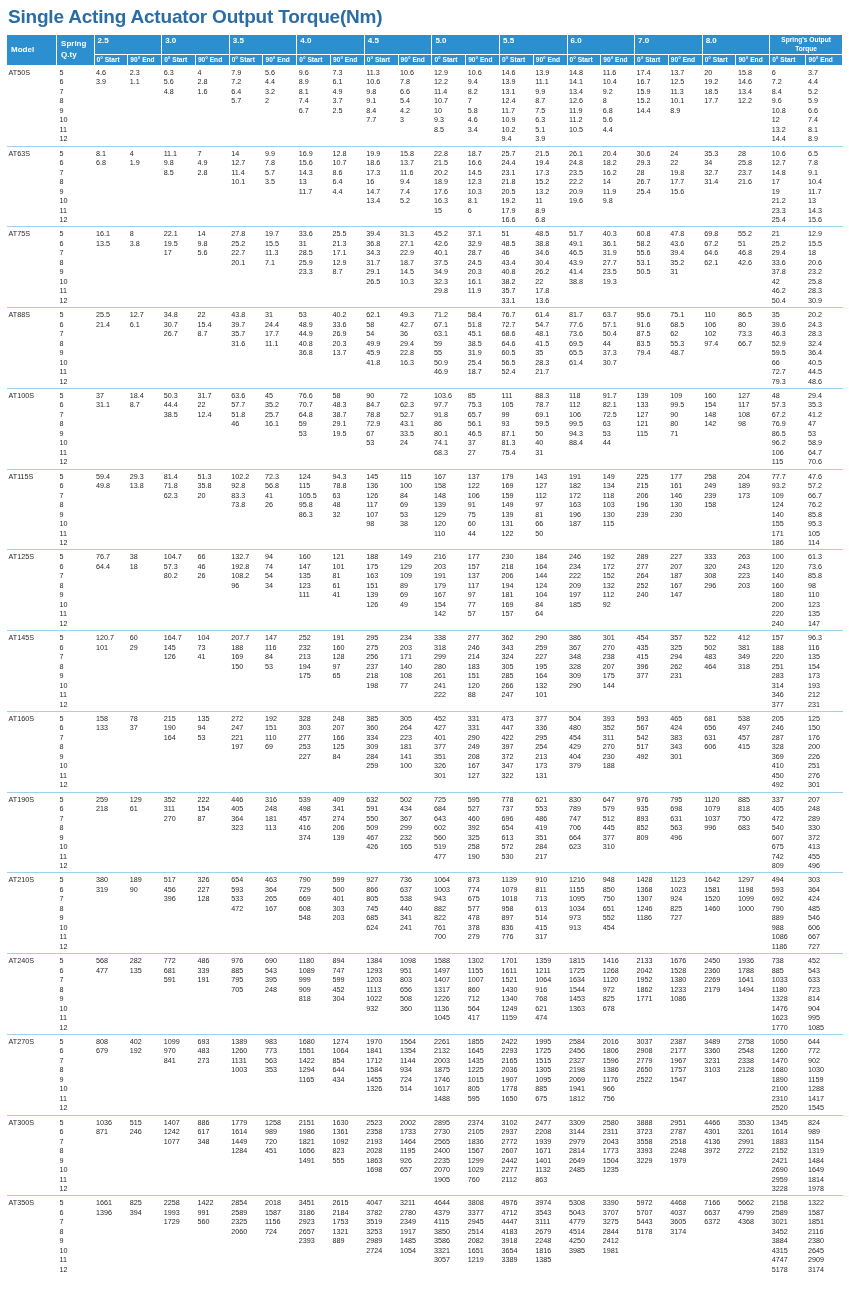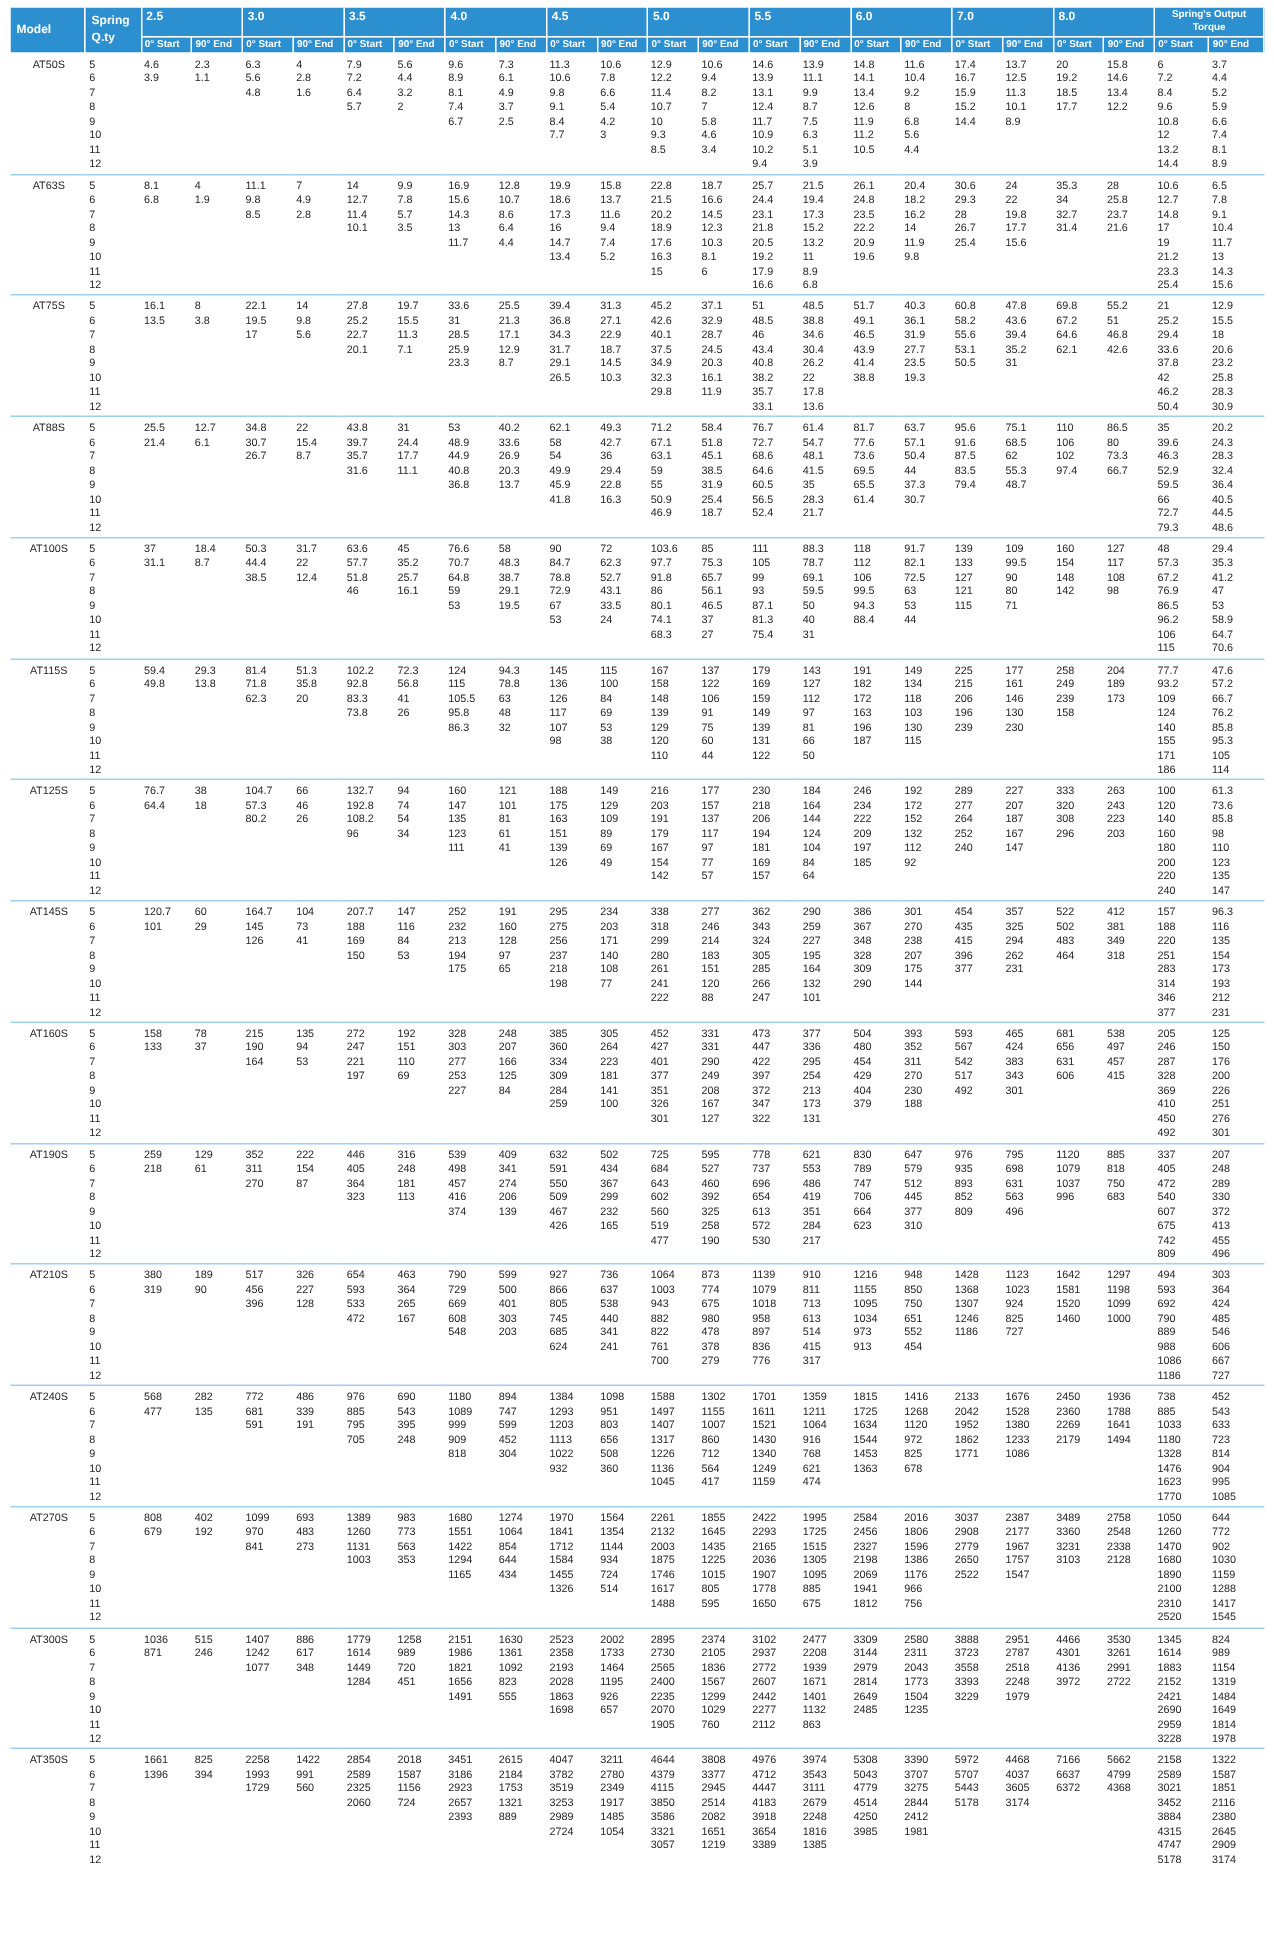--- a/index.html
+++ b/index.html
@@ -25,30 +25,31 @@
   thead th.grp{text-align:left;font-size:8px;padding-left:3px;}
   thead th.sub{font-size:6.6px;line-height:1.15;padding-left:2px;}
   thead th.model,thead th.qty{font-size:8px;vertical-align:middle;text-align:left;padding-left:4px;}
   thead th.spgrp{font-size:6.6px;text-align:center;}
 
   tbody td{
     border:0;padding:0;vertical-align:top;
     font-size:7.2px;color:#231f20;white-space:pre-line;
     line-height:1.315;
   }
-  tbody td.model{font-weight:normal;padding-left:2px;white-space:nowrap;text-align:center;}
+  tbody td.model{font-weight:normal;padding-left:2px;white-space:nowrap;}
   tbody td.qty{padding-left:3px;}
   tbody td.num{padding-left:2px;}
   tbody tr.band td{padding-top:2px;padding-bottom:2px;}
   tbody tr.band + tr.band td{border-top:1px solid #9fd0ee;}
 </style>
 </head>
 <body>
 
 <div class="page">
+  <div class="title">Single Acting Actuator Output Torque(Nm)</div>
 
   <table class="torque">
     <colgroup>
       <col class="model">
         <col class="qty">
       <col class="val">
         <col class="val">
         <col class="val">
         <col class="val">
       <col class="val">
@@ -1445,21 +1446,21 @@
         <td class="num">1064
 1003
 943
 882
 822
 761
 700</td>
         <td class="num">873
 774
 675
-980
+577
 478
 378
 279</td>
         <td class="num">1139
 1079
 1018
 958
 897
 836
 776</td>

